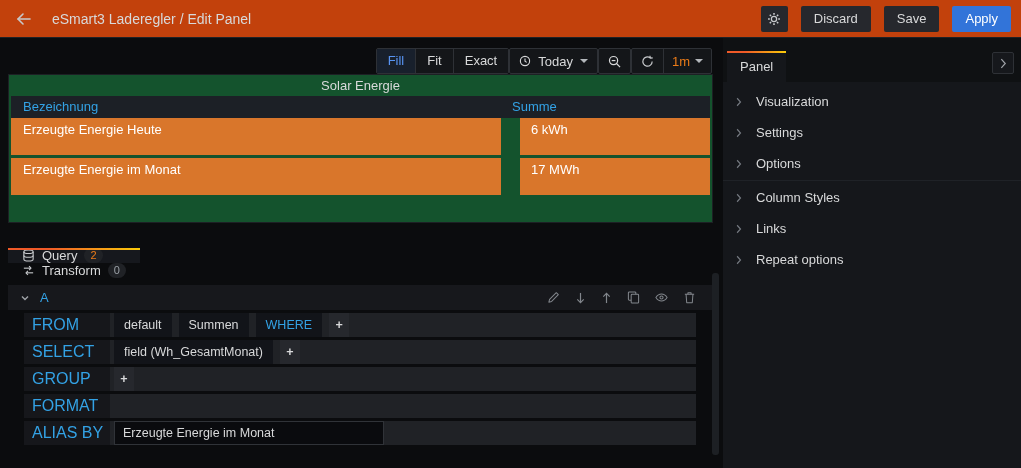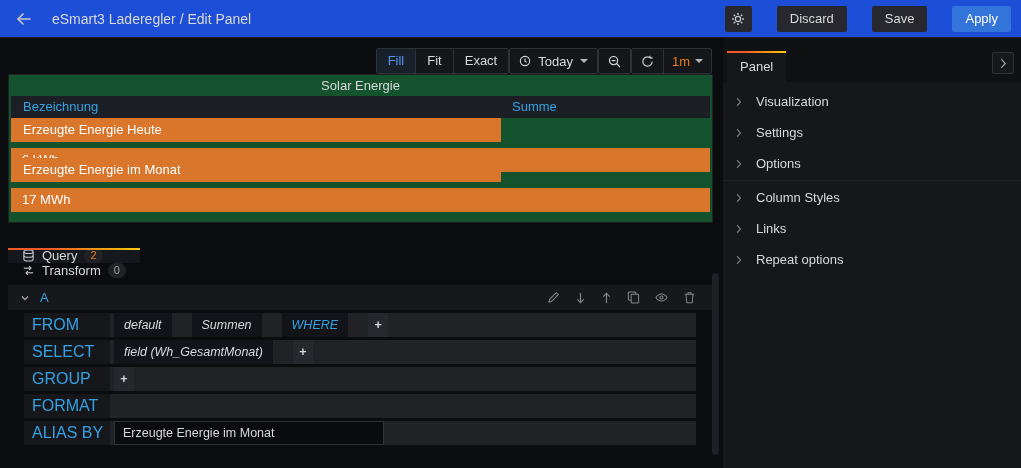--- a/index.html
+++ b/index.html
@@ -7,26 +7,26 @@
   .screen {
     position: relative; width: 1021px; height: 468px;
     background: #0b0c0e; overflow: hidden;
     font-family: "Liberation Sans", sans-serif; color: #d8d9da;
   }
   svg { display:block; }
 
   
   .navbar {
     position: absolute; left:0; top:0; width:1021px; height:38px;
-    background:#1d4ed8; border-bottom:1px solid #1f2226;
+    background:#c2410c; border-bottom:1px solid #1f2226;
     display:flex; align-items:center; padding:0 10px;
   }
   .back-btn { width:28px; height:28px; display:flex; align-items:center; justify-content:center; color:#c7c9cc; cursor:pointer; }
   .nav-title { font-size:14px; color:#d8d9da; margin-left:14px; }
-  .nav-right { margin-left:auto; display:flex; gap:25px; align-items:center; }
+  .nav-right { margin-left:auto; display:flex; gap:13px; align-items:center; }
   .nav-btn {
     height:26px; padding:0 13px; background:#26282d; border-radius:2px;
     font-size:13px; color:#d8d9da; display:flex; align-items:center; cursor:pointer;
   }
   .nav-btn.icon-only { width:27px; padding:0; justify-content:center; color:#c7c9cc; }
   .nav-btn.primary { background:#3274d9; color:#ffffff; font-weight:500; }
 
   
   .left-col { position:absolute; left:0; top:38px; width:723px; height:430px; }
 
@@ -44,21 +44,21 @@
   .refresh-part { display:flex; align-items:center; padding:0 9px; color:#c7c9cc; cursor:pointer; }
   .interval-part { display:flex; align-items:center; gap:5px; padding:0 8px; border-left:1px solid #2e3136; cursor:pointer; }
   .interval-label { font-size:13px; font-weight:500; color:#eb7b18; }
 
   
   .panel { position:absolute; left:8px; top:36px; width:705px; height:149px; background:#14532d; border:1px solid #1d2024; }
   .panel-title { height:20px; text-align:center; font-size:13px; color:#d8d9da; line-height:21px; }
   .thead { display:flex; margin:1px 2px 0 2px; height:22px; background:#1c2026; }
   .th1 { width:490px; padding-left:12px; font-size:13px; color:#33a2e5; line-height:22px; }
   .th2 { flex:1; padding-left:11px; font-size:13px; color:#33a2e5; line-height:22px; }
-  .trow { display:flex; gap:6px; margin:0 2px 3px 2px; height:37px;flex-direction:column; }
+  .trow { display:flex; gap:19px; margin:0 2px 3px 2px; height:37px; }
   .trow:first-of-type { margin-top:2px; }
   .td1 { width:490px; padding-left:12px; background:#d9762b; color:#ffffff; font-size:13px; line-height:24px; }
   .td2 { flex:1; padding-left:11px; background:#d9762b; color:#ffffff; font-size:13px; line-height:24px; }
 
   
   .tabs { position:absolute; left:8px; top:210px; height:28px; display:flex;flex-direction:column; }
   .tab { position:relative; display:flex; align-items:center; gap:7px; padding:0 14px; font-size:13px; color:#d8d9da; cursor:pointer; }
   .tab.active { background:#16181d; }
   .tab.active::before { content:""; position:absolute; left:0; right:0; top:0; height:2px; background:linear-gradient(90deg,#f05a28 30%,#fbca0a 99%); }
   .tab .ticon { color:#c7c9cc; }
@@ -70,21 +70,21 @@
   .qheader { position:absolute; left:8px; top:247px; width:705px; height:25px; background:#17181c;
              display:flex; align-items:center; padding:0 12px; }
   .qheader .chev { color:#9fa3a8; }
   .qref { color:#33a2e5; font-size:13px; font-weight:500; margin-left:10px; }
   .qactions { margin-left:auto; display:flex; gap:15px; align-items:center; color:#82868c; padding-right:5px; }
   .qactions .act { cursor:pointer; display:flex; align-items:center; font-size:12px; }
 
   .qrows { position:absolute; left:24px; top:275px; width:672px; }
   .qrow { display:flex; height:24px; margin-bottom:3px; background:#202226; font-size:12.5px; align-items:stretch; }
   .qlabel { width:86px; background:#16171b; color:#33a2e5; line-height:24px; padding-left:8px; margin-right:4px; font-weight:500; font-size:16px; }
-  .qseg { background:#121419; color:#d8d9da; line-height:24px; padding:0 10px; margin-right:20px; cursor:pointer;font-style:italic; }
+  .qseg { background:#121419; color:#d8d9da; line-height:24px; padding:0 10px; margin-right:7px; cursor:pointer; }
   .qseg.keyword { color:#33a2e5; }
   .qplus { width:20px; background:#26282d; color:#d8d9da; text-align:center; line-height:24px; margin-right:4px; font-weight:bold; cursor:pointer; }
   .qselectbox { background:#0e1014; color:#d8d9da; display:flex; align-items:center; gap:9px; padding:0 11px; margin-right:4px; cursor:pointer; }
   .qinput { width:270px; height:24px; background:#0a0b0e; border:1px solid #303338; color:#d8d9da;
             padding:0 8px; font-size:12.5px; font-family:"Liberation Sans",sans-serif; outline:none; }
   .scroll-thumb { position:absolute; left:712px; top:235px; width:7px; height:182px; background:#1d2024; border-radius:3px; }
 
   
   .sidebar { position:absolute; left:723px; top:38px; width:298px; height:430px; background:#15171b; }
   .side-tabbar { position:relative; height:44px; background:#0f1113; }

